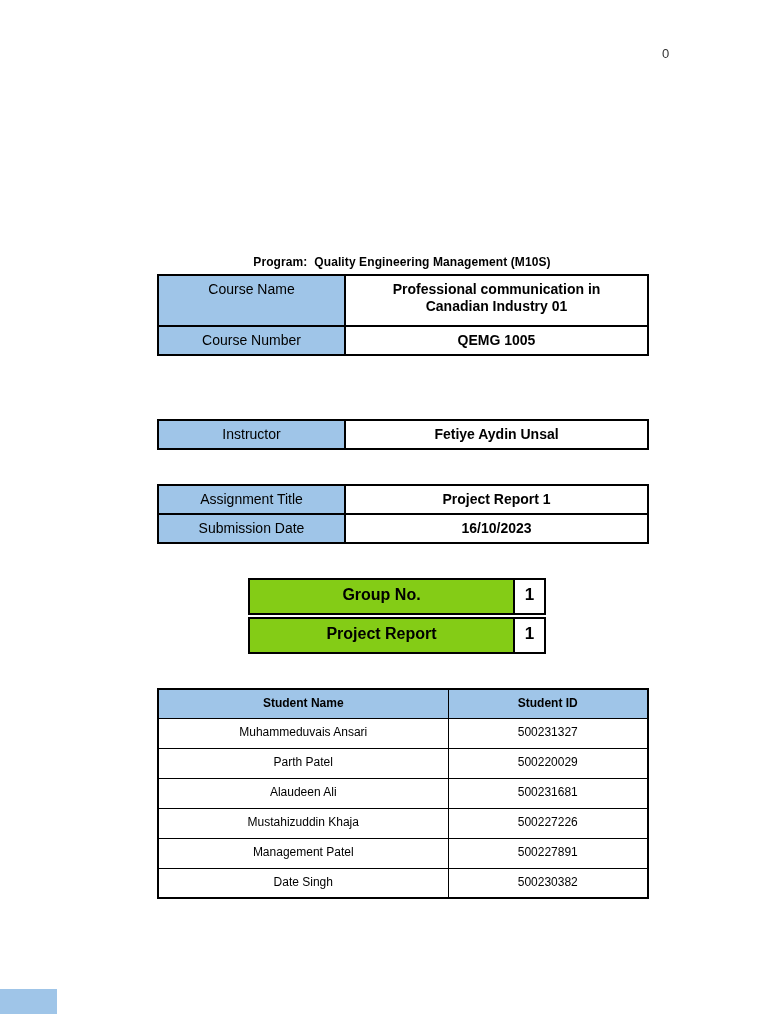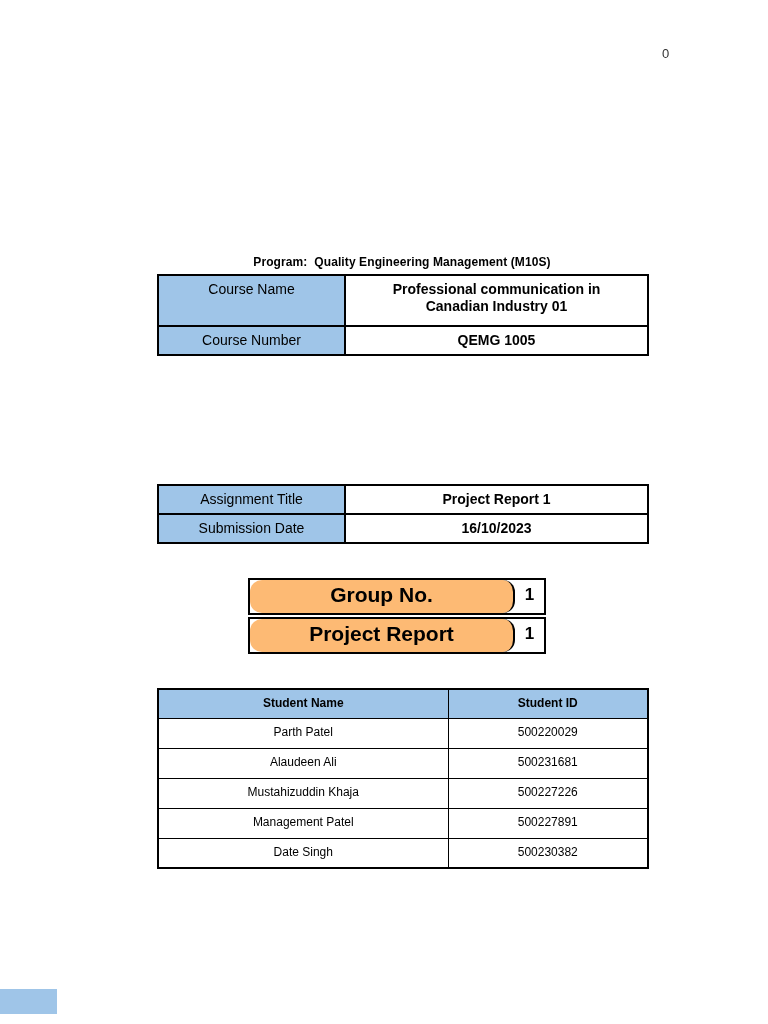--- a/index.html
+++ b/index.html
@@ -34,22 +34,22 @@
 
   .tr-tall   { height:51px; }
   .tr-short  { height:29px; }
 
   
   .group-box { position:absolute; left:248px; width:298px; }
   .group-row {
     display:flex; border:2px solid #000; background:#fff; height:33px; margin-bottom:2px;
   }
   .group-label {
-    width:263px; background:#fdba74; border-right:2px solid #000;
-    font-weight:bold; font-size:21px; line-height:22px; text-align:center; padding-top:4px;border-radius:12px;
+    width:263px; background:#84cc16; border-right:2px solid #000;
+    font-weight:bold; font-size:16px; line-height:22px; text-align:center; padding-top:4px;
   }
   .group-value {
     flex:1; font-weight:bold; font-size:17px; line-height:22px; text-align:center; padding-top:4px;
   }
   .tbl-group { top:578px; }
 
   
   table.students { border-collapse:collapse; table-layout:fixed; position:absolute; left:157px; top:688px; width:490px; border:2px solid #000; }
   table.students td {
     border:1px solid #000; text-align:center; vertical-align:top;
@@ -86,20 +86,32 @@
         <span class="wrap-narrow">Professional communication in Canadian Industry 01</span>
       </td>
     </tr>
     <tr class="tr-short">
       <td class="label-cell">Course Number</td>
       <td class="value-cell">QEMG 1005</td>
     </tr>
   </tbody>
     </table>
 
+  <table class="doc tbl-instructor">
+    <colgroup>
+        <col class="col-label">
+        <col class="col-value">
+      </colgroup>
+    <tbody>
+        <tr class="tr-short">
+      <td class="label-cell">Instructor</td>
+      <td class="value-cell">Fetiye Aydin Unsal</td>
+    </tr>
+  </tbody>
+    </table>
 
   <table class="doc tbl-assignment">
     <colgroup>
         <col class="col-label">
         <col class="col-value">
       </colgroup>
     <tbody>
         <tr class="tr-short">
       <td class="label-cell">Assignment Title</td>
       <td class="value-cell">Project Report 1</td>
@@ -126,20 +138,24 @@
     <colgroup>
         <col class="col-sname">
         <col class="col-sid">
       </colgroup>
     <tbody>
         <tr class="head-row">
       <td class="head">Student Name</td>
       <td class="head">Student ID</td>
     </tr>
     <tr class="stu-row">
+      <td>Muhammeduvais Ansari</td>
+      <td>500231327</td>
+    </tr>
+    <tr class="stu-row">
       <td>Parth Patel</td>
       <td>500220029</td>
     </tr>
     <tr class="stu-row">
       <td>Alaudeen Ali</td>
       <td>500231681</td>
     </tr>
     <tr class="stu-row">
       <td>Mustahizuddin Khaja</td>
       <td>500227226</td>

